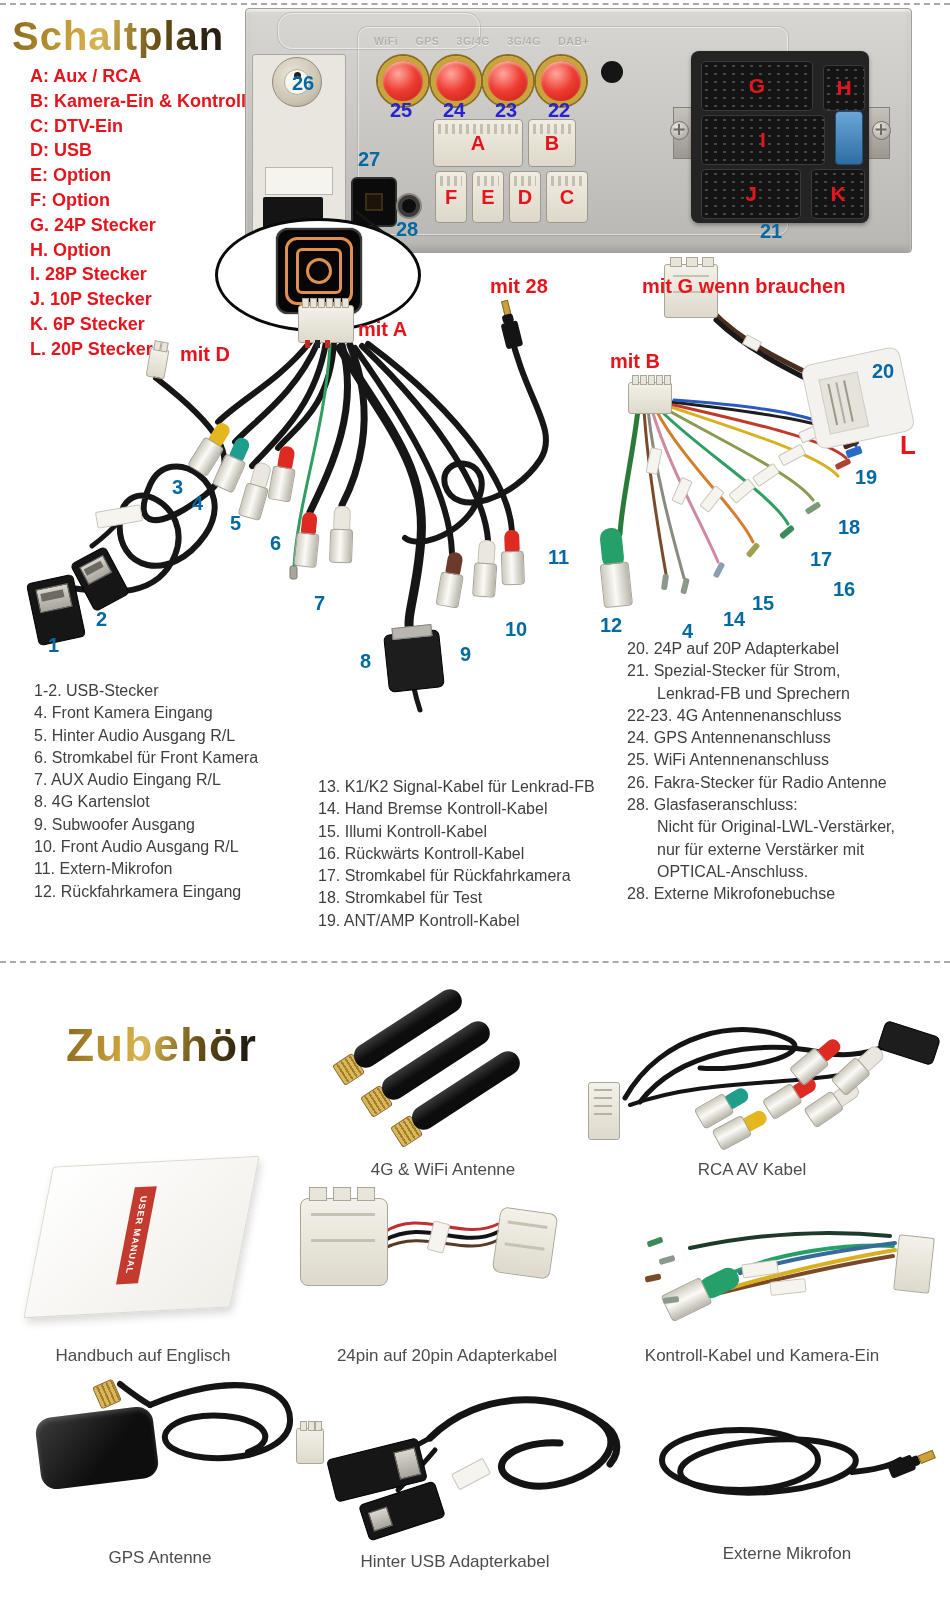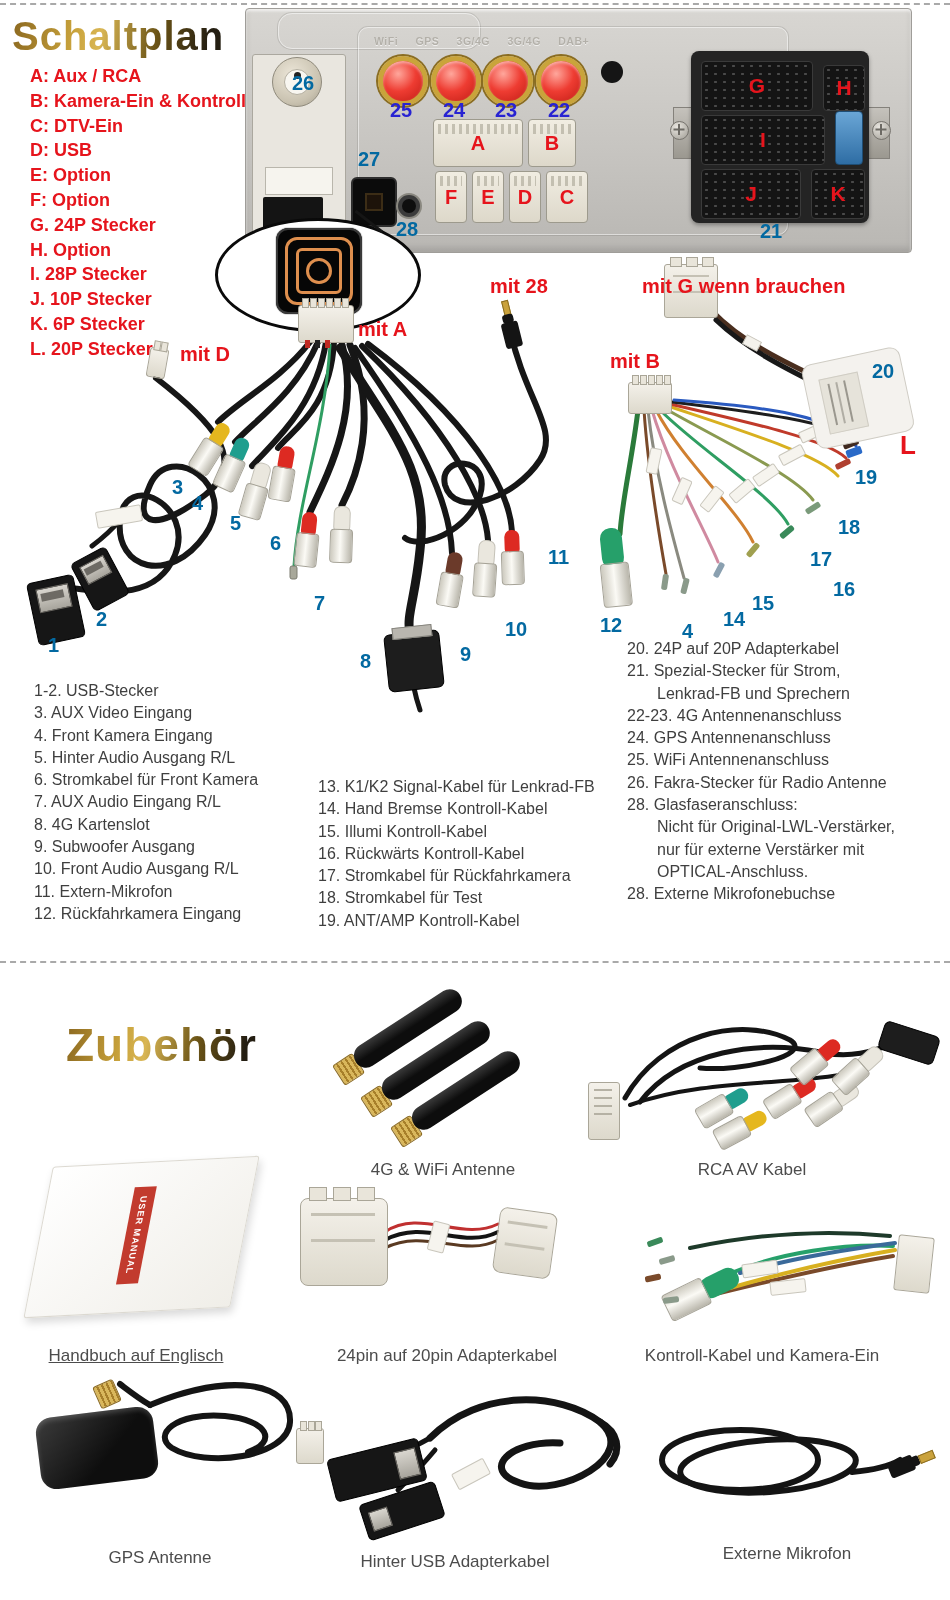--- a/index.html
+++ b/index.html
@@ -362,21 +362,20 @@
   <div class="num" style="left:723px;top:608px;">14</div>
   <div class="num" style="left:752px;top:592px;">15</div>
   <div class="num" style="left:796px;top:578px;margin-left:37px;">16</div>
   <div class="num" style="left:810px;top:548px;">17</div>
   <div class="num" style="left:838px;top:516px;">18</div>
   <div class="num" style="left:855px;top:466px;">19</div>
   <div class="num" style="left:872px;top:360px;">20</div>
 
   <div class="ilist" style="left:34px;top:680px;width:280px;">
     <div>1-2. USB-Stecker</div>
-    <div>3. AUX Video Eingang</div>
     <div>4. Front Kamera Eingang</div>
     <div>5. Hinter Audio Ausgang R/L</div>
     <div>6. Stromkabel für Front Kamera</div>
     <div>7. AUX Audio Eingang R/L</div>
     <div>8. 4G Kartenslot</div>
     <div>9. Subwoofer Ausgang</div>
     <div>10. Front Audio Ausgang R/L</div>
     <div>11. Extern-Mikrofon</div>
     <div>12. Rückfahrkamera Eingang</div>
   </div>
@@ -531,19 +530,19 @@
   <div class="tag" style="left:462px;top:1456px;width:16px;height:34px;transform:rotate(62deg);"></div>
 
   <div class="jack" style="left:888px;top:1452px;width:50px;height:22px;transform:rotate(-22deg);">
     <div class="bod" style="left:0;top:2px;width:26px;height:16px;"></div>
     <div class="bod" style="left:24px;top:5px;width:8px;height:10px;"></div>
     <div class="tip" style="left:32px;top:6px;width:14px;height:7px;"></div>
   </div>
 
   <div class="cap" style="left:303px;top:1160px;width:280px;">4G &amp; WiFi Antenne</div>
   <div class="cap" style="left:612px;top:1160px;width:280px;">RCA AV Kabel</div>
-  <div class="cap" style="left:16px;top:1346px;width:240px;text-decoration:underline;">Handbuch auf Englisch</div>
+  <div class="cap" style="left:23px;top:1346px;width:240px;">Handbuch auf Englisch</div>
   <div class="cap" style="left:297px;top:1346px;width:300px;">24pin auf 20pin Adapterkabel</div>
   <div class="cap" style="left:592px;top:1346px;width:340px;">Kontroll-Kabel und Kamera-Ein</div>
   <div class="cap" style="left:60px;top:1548px;width:200px;">GPS Antenne</div>
   <div class="cap" style="left:295px;top:1552px;width:320px;">Hinter USB Adapterkabel</div>
   <div class="cap" style="left:637px;top:1544px;width:300px;">Externe Mikrofon</div>
 </div>
 
 </body></html>

